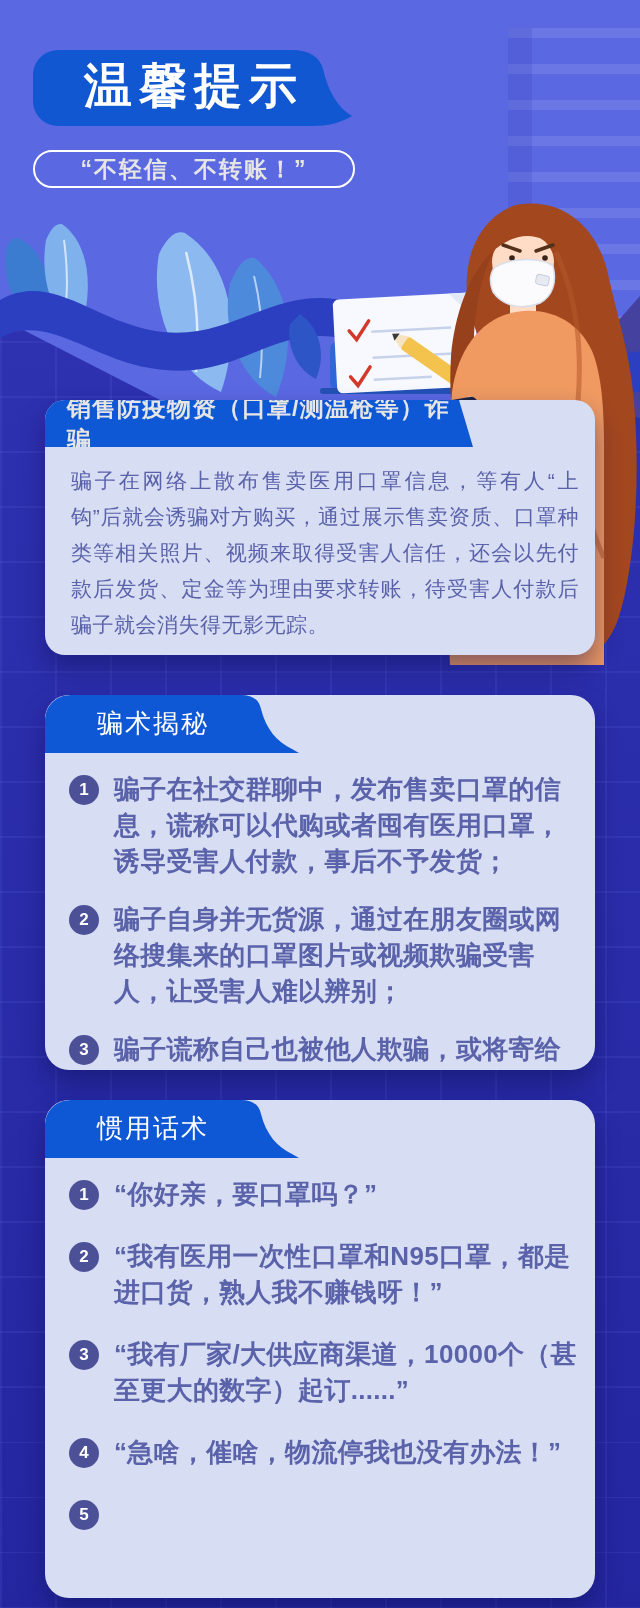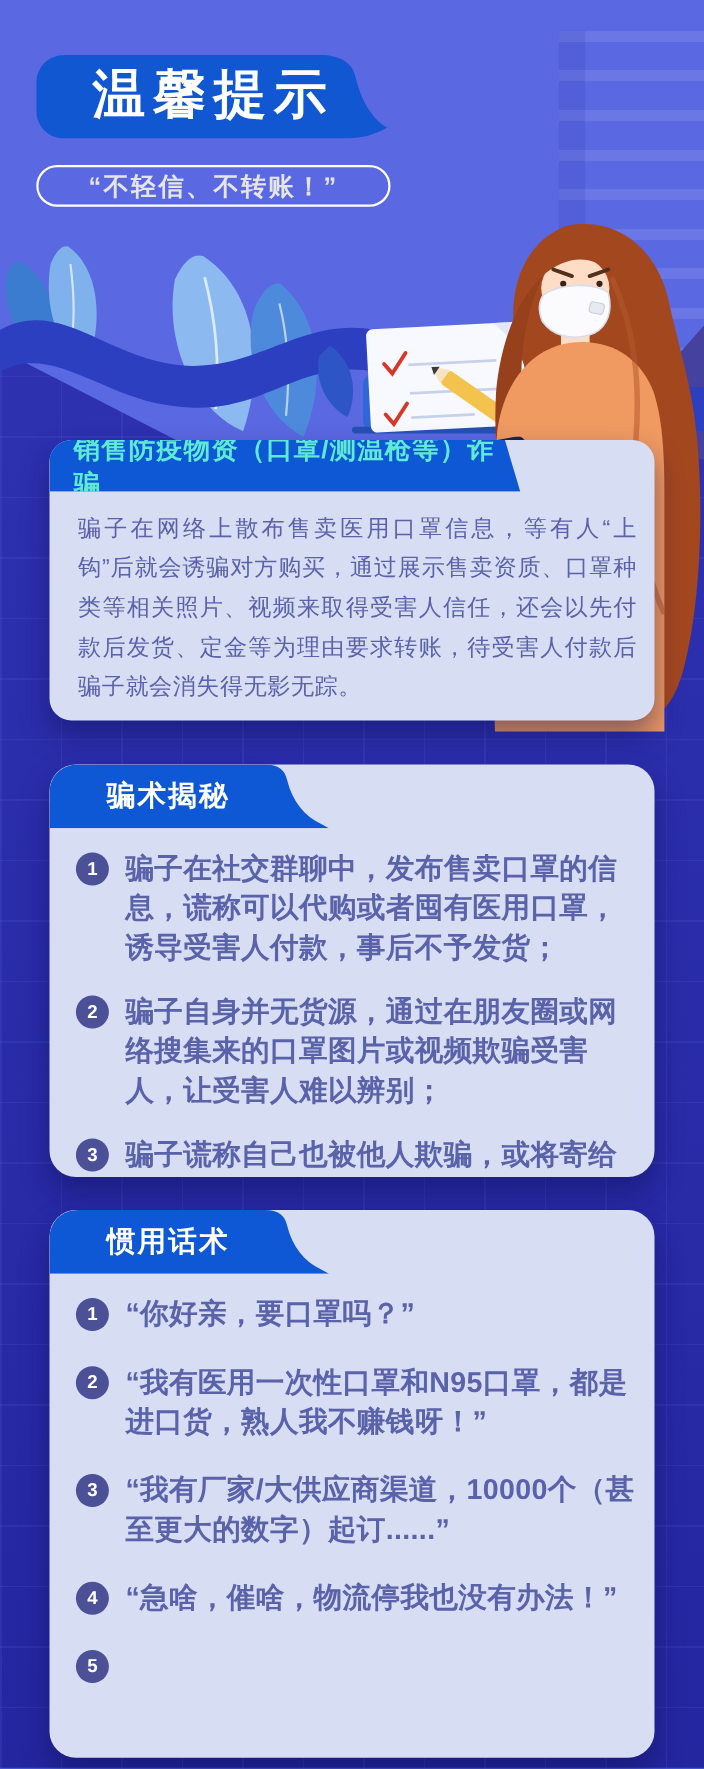--- a/index.html
+++ b/index.html
@@ -49,32 +49,32 @@
     border-radius:24px;overflow:hidden;
     box-shadow:0 14px 26px rgba(13,16,84,.45);
   }
   .card-1{top:400px;height:255px;border-radius:20px;}
   .card-2{top:695px;height:375px;}
   .card-3{top:1100px;height:498px;}
   .card-header-bar{
     height:47px;width:428px;background:#0e57d5;
     clip-path:polygon(0 0, calc(100% - 14px) 0, 100% 100%, 0 100%);
     display:flex;align-items:center;padding-left:22px;box-sizing:border-box;
-    color:#5eead4;font-size:24px;font-weight:700;letter-spacing:1px;
+    color:#e5e5e5;font-size:24px;font-weight:700;letter-spacing:1px;
   }
   .card-body{
     padding:16px 16px 0 26px;
     color:#5a62aa;font-size:21px;line-height:36px;font-weight:500;
     letter-spacing:.5px;text-align:justify;
   }
   .tab{position:relative;height:58px;}
   .tab svg{position:absolute;left:0;top:0;}
   .tab-label{
     position:absolute;left:52px;top:0;height:56px;display:flex;align-items:center;
-    color:#fff;font-size:26px;font-weight:700;letter-spacing:2px;
+    color:#fff;font-size:26px;font-weight:400;letter-spacing:2px;
   }
   .items{padding:18px 18px 0 24px;}
   .item{display:flex;gap:15px;margin-bottom:22px;}
   .card-3 .item{margin-bottom:26px;}
   .badge{
     flex:none;width:30px;height:30px;margin-top:4px;border-radius:50%;
     background:#4c5097;color:#fff;font-size:17px;font-weight:700;
     display:flex;align-items:center;justify-content:center;
   }
   .item-text{

